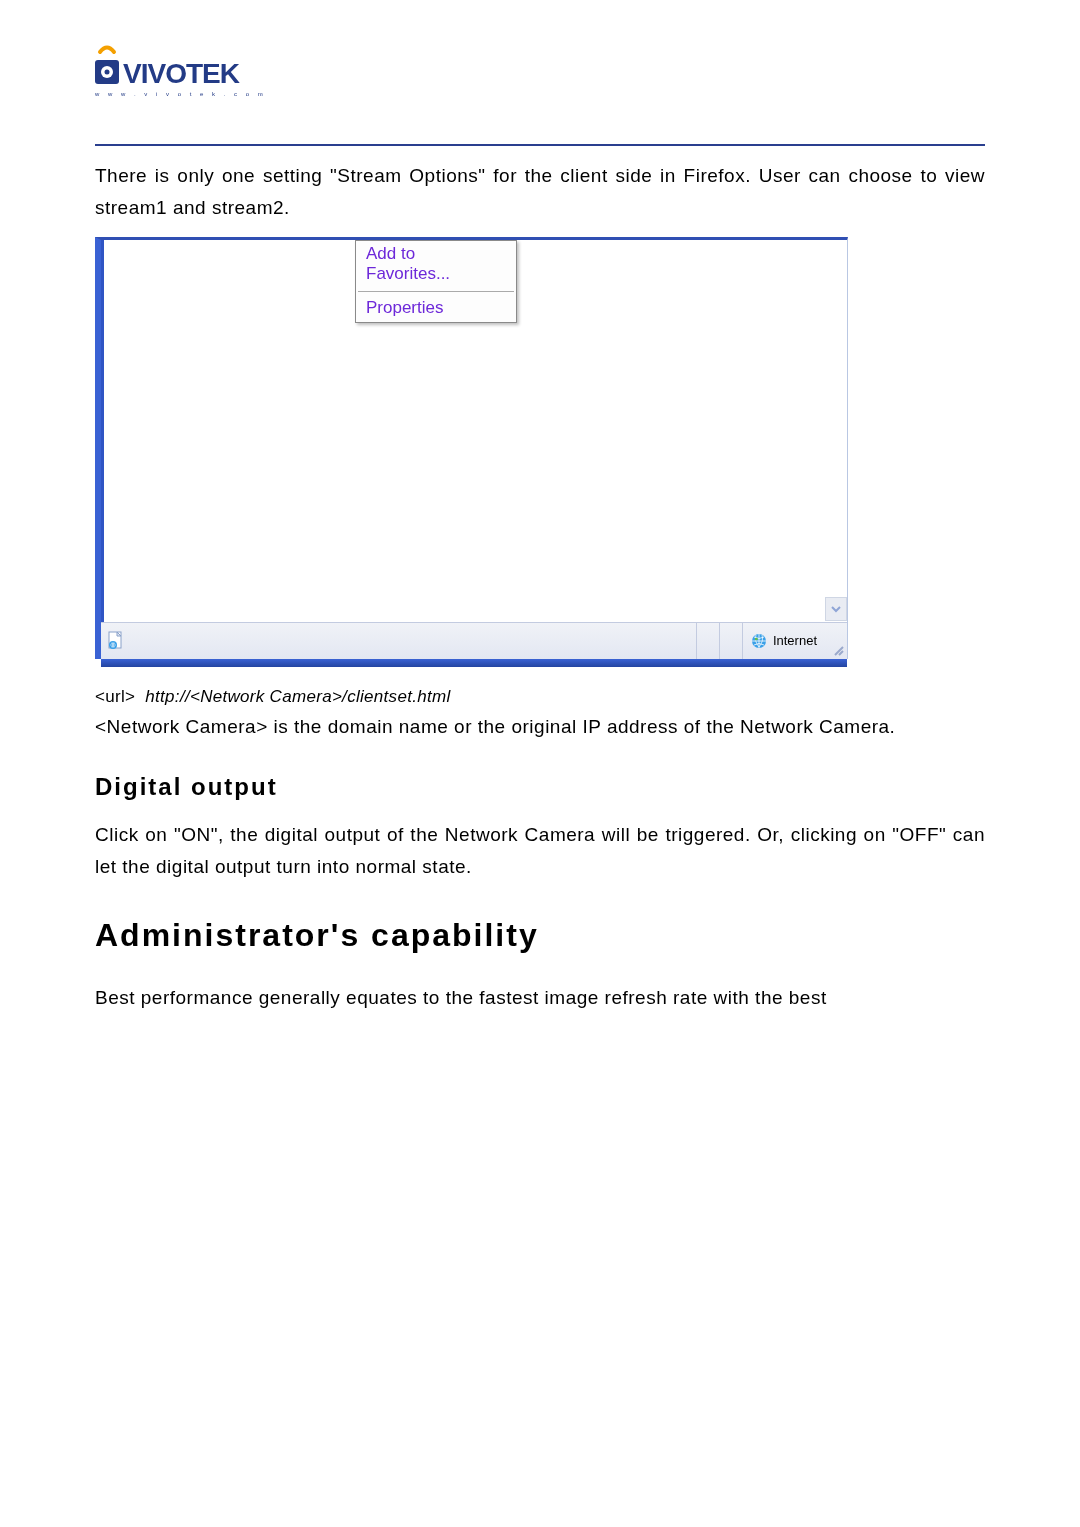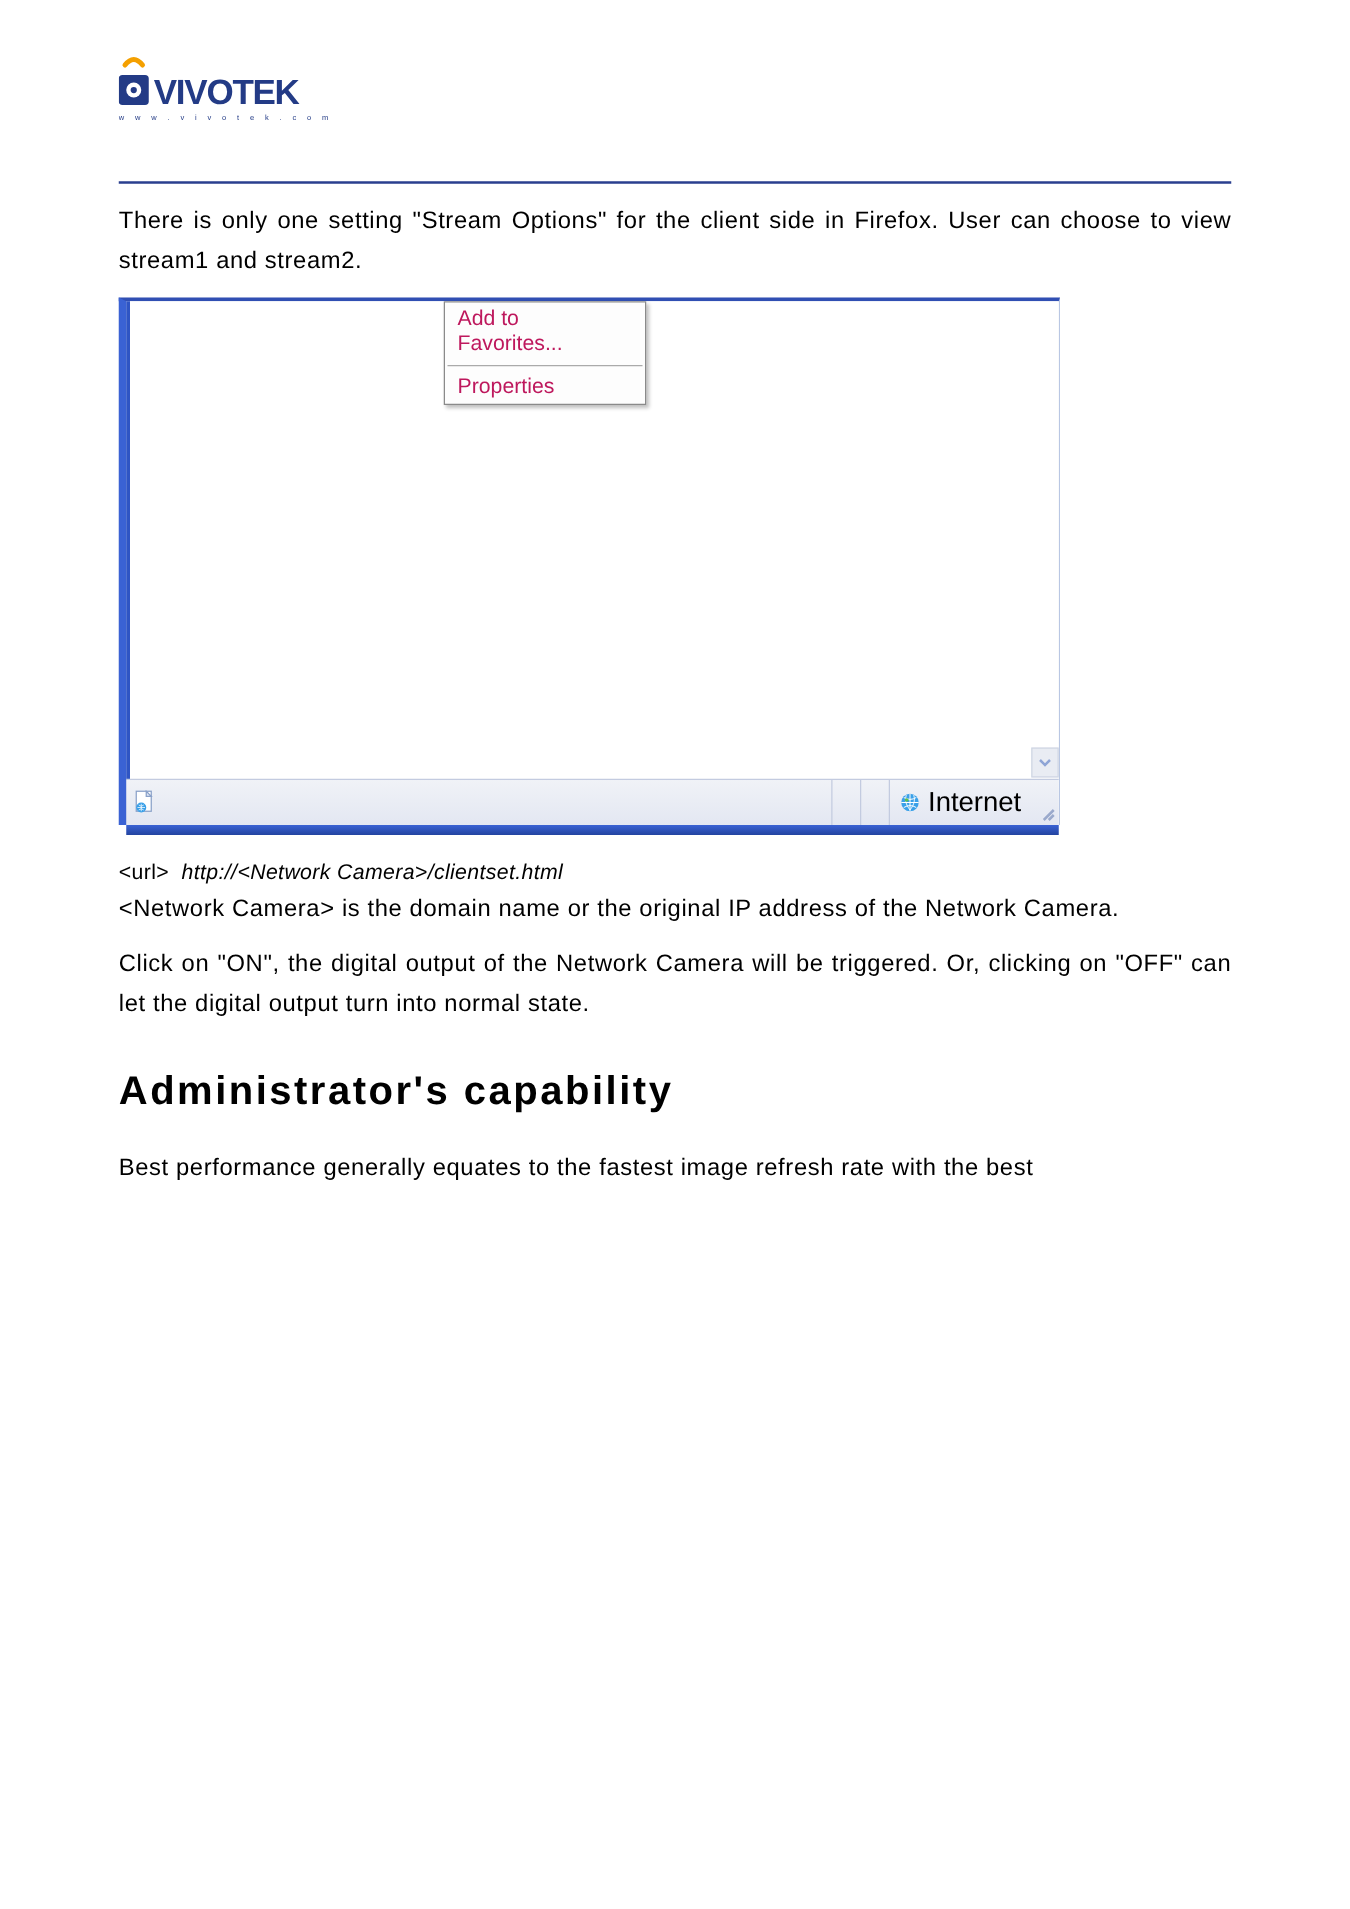--- a/index.html
+++ b/index.html
@@ -60,21 +60,21 @@
     top: 0px;
     width: 160px;
     background: #fdfdfd;
     border: 1px solid #8a8a8a;
     box-shadow: 2px 2px 3px rgba(0,0,0,0.25);
     font-family: Tahoma, Arial, sans-serif;
     font-size: 17px;
   }
   .menu-item {
     padding: 3px 24px 4px 10px;
-    color: #be185d;
+    color: #6d28d9;
   }
   .menu-sep {
     border-top: 1px solid #aaa;
     margin: 3px 2px;
   }
   .scroll-arrow {
     position: absolute;
     right: 0;
     bottom: 38px;
     width: 20px;
@@ -118,21 +118,21 @@
     width: 22px;
   }
   .status-internet {
     border-left: 1px solid #c3cbe0;
     height: 100%;
     display: flex;
     align-items: center;
     padding: 0 30px 0 8px;
     gap: 6px;
     font-family: Tahoma, Arial, sans-serif;
-    font-size: 22px;
+    font-size: 13px;
   }
   .globe-icon {
     width:16px; height:16px;
   }
   .resize-grip {
     position:absolute;
     right:2px; bottom:2px;
     width:14px; height:14px;
     color:#9aa9cc;
   }
@@ -256,19 +256,20 @@
 
   <div class="after-shot"></div>
 
   <p class="url-line">
     <span>&lt;url&gt;</span>
     &nbsp;<span class="url-italic">http://&lt;Network Camera&gt;/clientset.html</span>
   </p>
 
   <p class="body-text" style="margin-top:2px">&lt;Network Camera&gt; is the domain name or the original IP address of the Network Camera.</p>
 
+  <div class="h3">Digital output</div>
   <p class="body-text">Click on "ON", the digital output of the Network Camera will be triggered. Or, clicking on "OFF" can let the digital output turn into normal state.</p>
 
   <div class="h2">Administrator's capability</div>
 
   <p class="body-text">Best performance generally equates to the fastest image refresh rate with the best</p>
 
 </div>
 
 </body></html>

